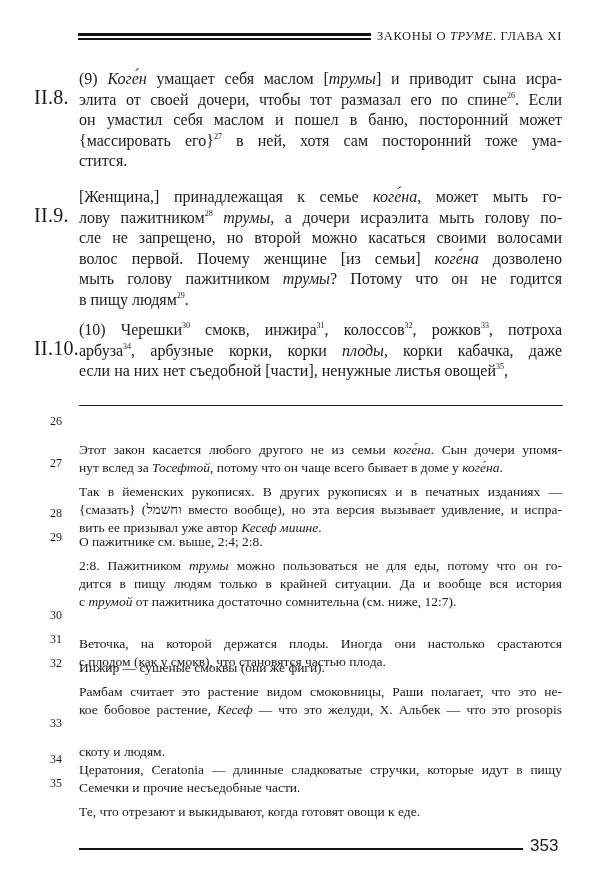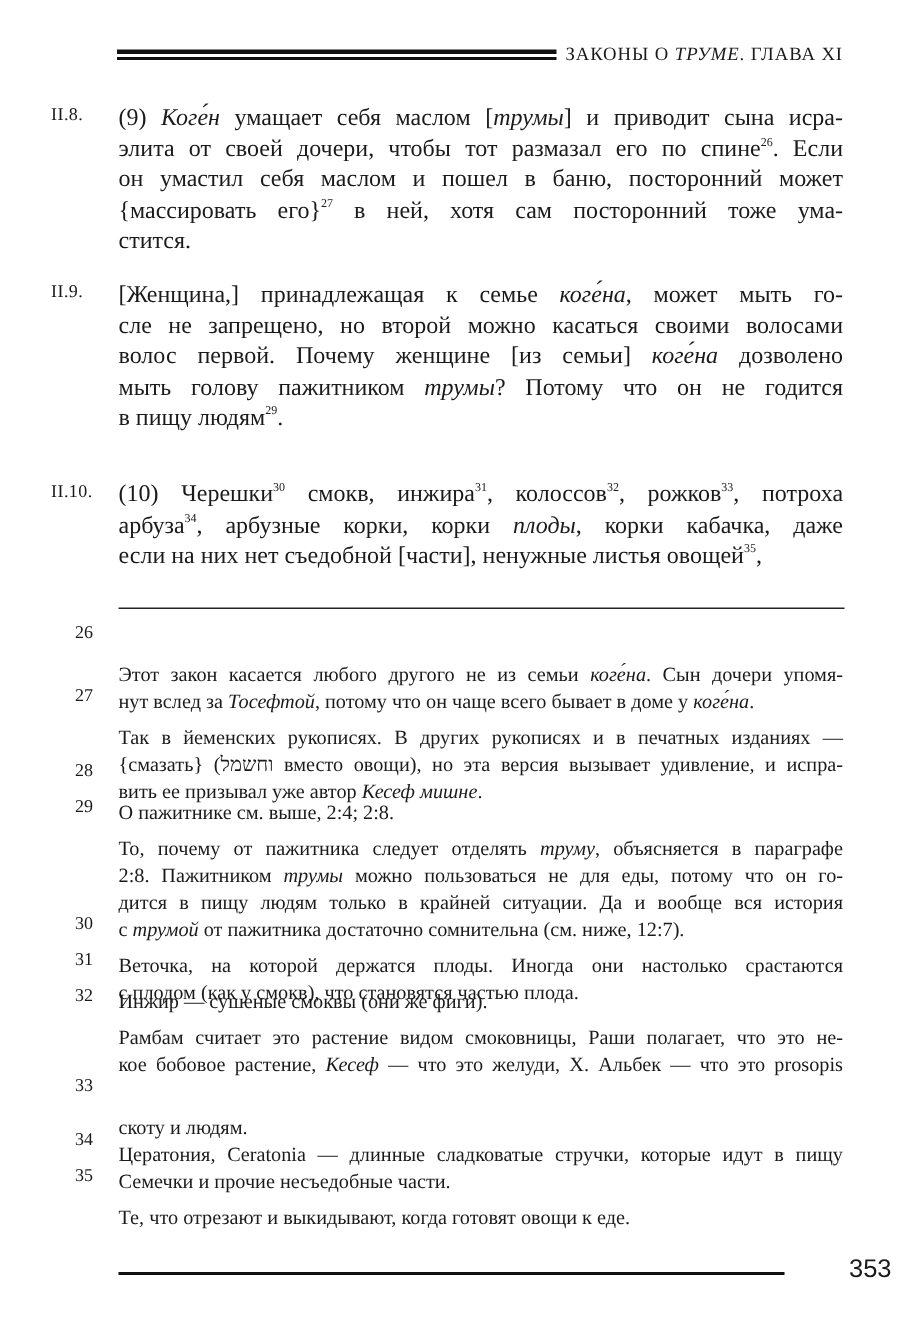--- a/index.html
+++ b/index.html
@@ -24,21 +24,21 @@
   .header-title {
     font-size: 12.5px; letter-spacing: 0.6px; white-space: nowrap;
   }
   .header-title i { font-style: italic; }
 
   .main { position: absolute; left: 0; top: 0; width: 600px; }
   .para {
     position: absolute; left: 0; width: 600px;
   }
   .para-num {
-    position: absolute; left: 34px; font-size: 12px; top: 0; letter-spacing: 0.3px;
+    position: absolute; left: 34px; font-size: 20px; top: 17px; letter-spacing: 0.3px;
   }
   .para-text {
     position: absolute; left: 79px; width: 483px;
     font-size: 16px; line-height: 20.5px; text-align: justify;
   }
   .line { display: block; white-space: nowrap; text-align: justify; text-align-last: justify; }
   .line.last { text-align-last: left; }
   sup { font-size: 8px; vertical-align: 7px; line-height: 0; }
   i { font-style: italic; }
 
@@ -57,21 +57,20 @@
   }
   .fn-text .line { text-align-last: justify; }
   .fn-text .line.last { text-align-last: left; }
 
   .footer-rule {
     position: absolute; left: 79px; top: 848px; width: 444px; height: 1.5px; background: #111;
   }
   .page-num {
     position: absolute; left: 530px; top: 836px; font-size: 17px;
     font-family: "Liberation Sans", "DejaVu Sans", sans-serif;
-    margin-left: 36px;
   }
 </style>
 </head>
 <body>
 
 <div class="header">
   <div class="header-rule"></div>
   <div class="header-title"><span>ЗАКОНЫ О </span><i>ТРУМЕ</i><span>. ГЛАВА XI</span></div>
 </div>
 
@@ -83,20 +82,21 @@
         <span class="line">элита от своей дочери, чтобы тот размазал его по спине<sup>26</sup>. Если</span>
         <span class="line">он умастил себя маслом и пошел в баню, посторонний может</span>
         <span class="line">{массировать его}<sup>27</sup> в ней, хотя сам посторонний тоже ума-</span>
         <span class="line last">стится.</span>
       </div>
   </div>
   <div class="para" style="top:187px">
     <span class="para-num">II.9.</span>
     <div class="para-text">
         <span class="line">[Женщина,] принадлежащая к семье <i>коге́на</i>, может мыть го-</span>
+        <span class="line">лову пажитником<sup>28</sup> <i>трумы</i>, а дочери исраэлита мыть голову по-</span>
         <span class="line">сле не запрещено, но второй можно касаться своими волосами</span>
         <span class="line">волос первой. Почему женщине [из семьи] <i>коге́на</i> дозволено</span>
         <span class="line">мыть голову пажитником <i>трумы</i>? Потому что он не годится</span>
         <span class="line last">в пищу людям<sup>29</sup>.</span>
       </div>
   </div>
   <div class="para" style="top:320px">
     <span class="para-num">II.10.</span>
     <div class="para-text">
         <span class="line">(10) Черешки<sup>30</sup> смокв, инжира<sup>31</sup>, колоссов<sup>32</sup>, рожков<sup>33</sup>, потроха</span>
@@ -113,34 +113,33 @@
     <span class="fn-num">26</span>
     <div class="fn-text">
         <span class="line">Этот закон касается любого другого не из семьи <i>коге́на</i>. Сын дочери упомя-</span>
         <span class="line last">нут вслед за <i>Тосефтой</i>, потому что он чаще всего бывает в доме у <i>коге́на</i>.</span>
       </div>
   </div>
   <div class="fn" style="top:455px">
     <span class="fn-num">27</span>
     <div class="fn-text">
         <span class="line">Так в йеменских рукописях. В других рукописях и в печатных изданиях —</span>
-        <span class="line">{смазать} (<span dir="rtl">וחשמל</span> вместо <span dir="rtl">овощи</span>), но эта версия вызывает удивление, и испра-</span>
+        <span class="line">{смазать} (<span dir="rtl">וחשמל</span> вместо <span dir="rtl">вообще</span>), но эта версия вызывает удивление, и испра-</span>
         <span class="line last">вить ее призывал уже автор <i>Кесеф мишне</i>.</span>
       </div>
   </div>
   <div class="fn" style="top:505px">
     <span class="fn-num">28</span>
     <div class="fn-text">
         <span class="line last">О пажитнике см. выше, 2:4; 2:8.</span>
       </div>
   </div>
   <div class="fn" style="top:529px">
     <span class="fn-num">29</span>
     <div class="fn-text">
-        <span class="line">То, почему от пажитника следует отделять <i>труму</i>, объясняется в параграфе</span>
         <span class="line">2:8. Пажитником <i>трумы</i> можно пользоваться не для еды, потому что он го-</span>
         <span class="line">дится в пищу людям только в крайней ситуации. Да и вообще вся история</span>
         <span class="line last">с <i>трумой</i> от пажитника достаточно сомнительна (см. ниже, 12:7).</span>
       </div>
   </div>
   <div class="fn" style="top:607px">
     <span class="fn-num">30</span>
     <div class="fn-text">
         <span class="line">Веточка, на которой держатся плоды. Иногда они настолько срастаются</span>
         <span class="line last">с плодом (как у смокв), что становятся частью плода.</span>

